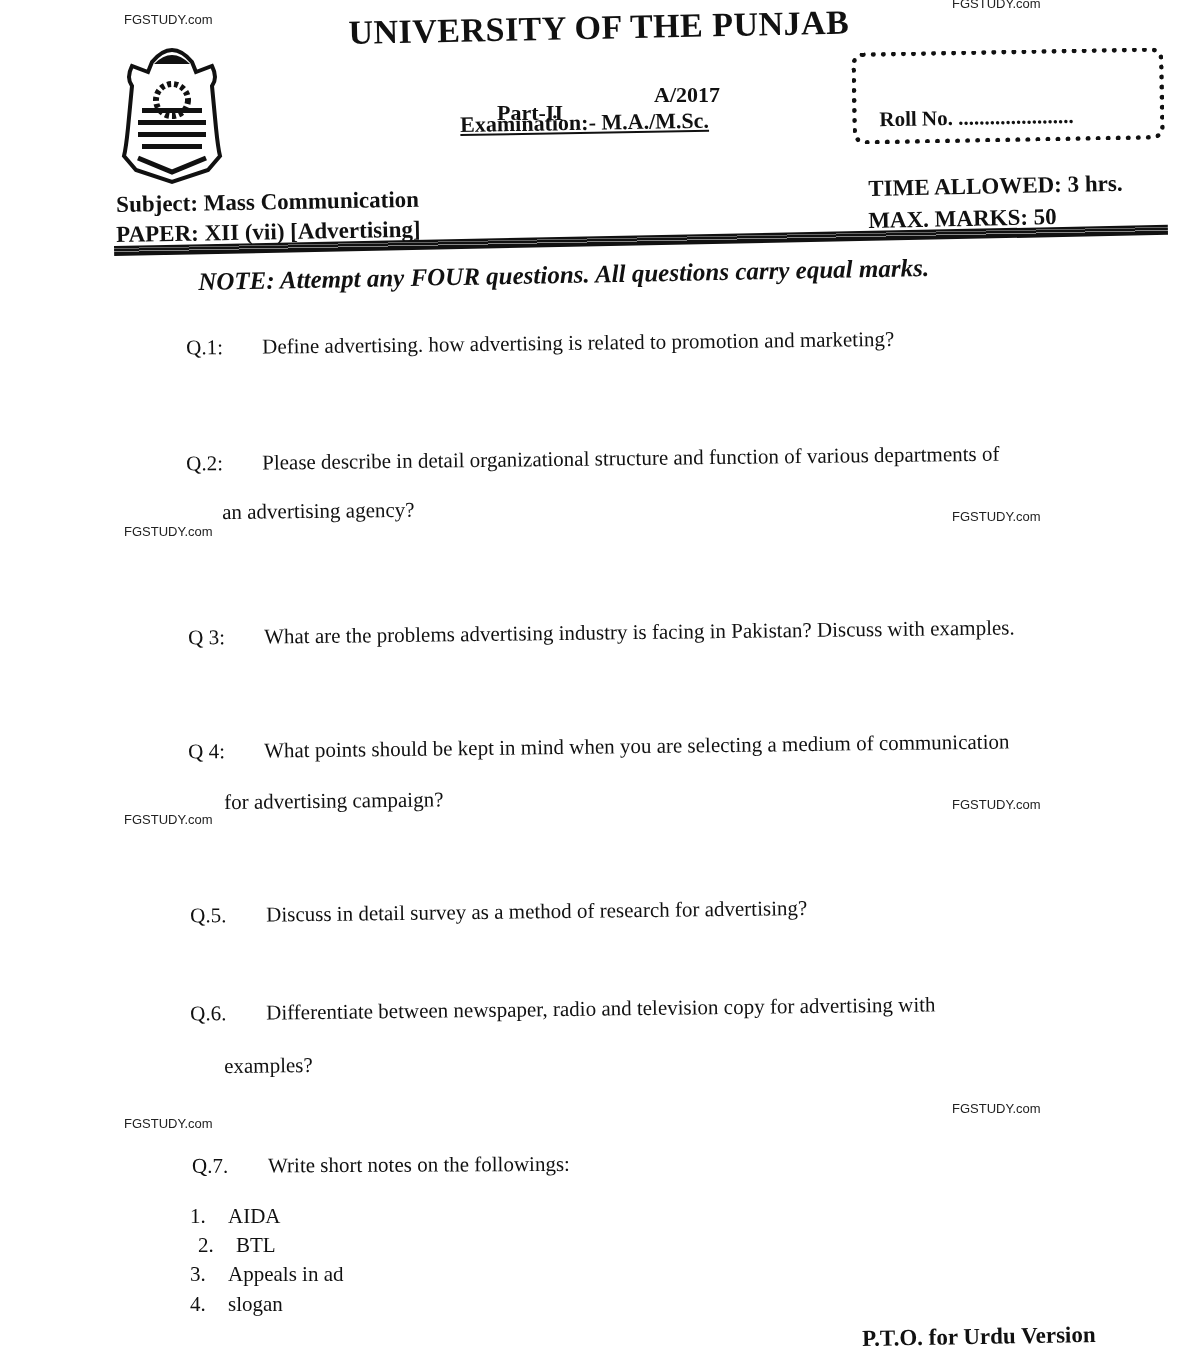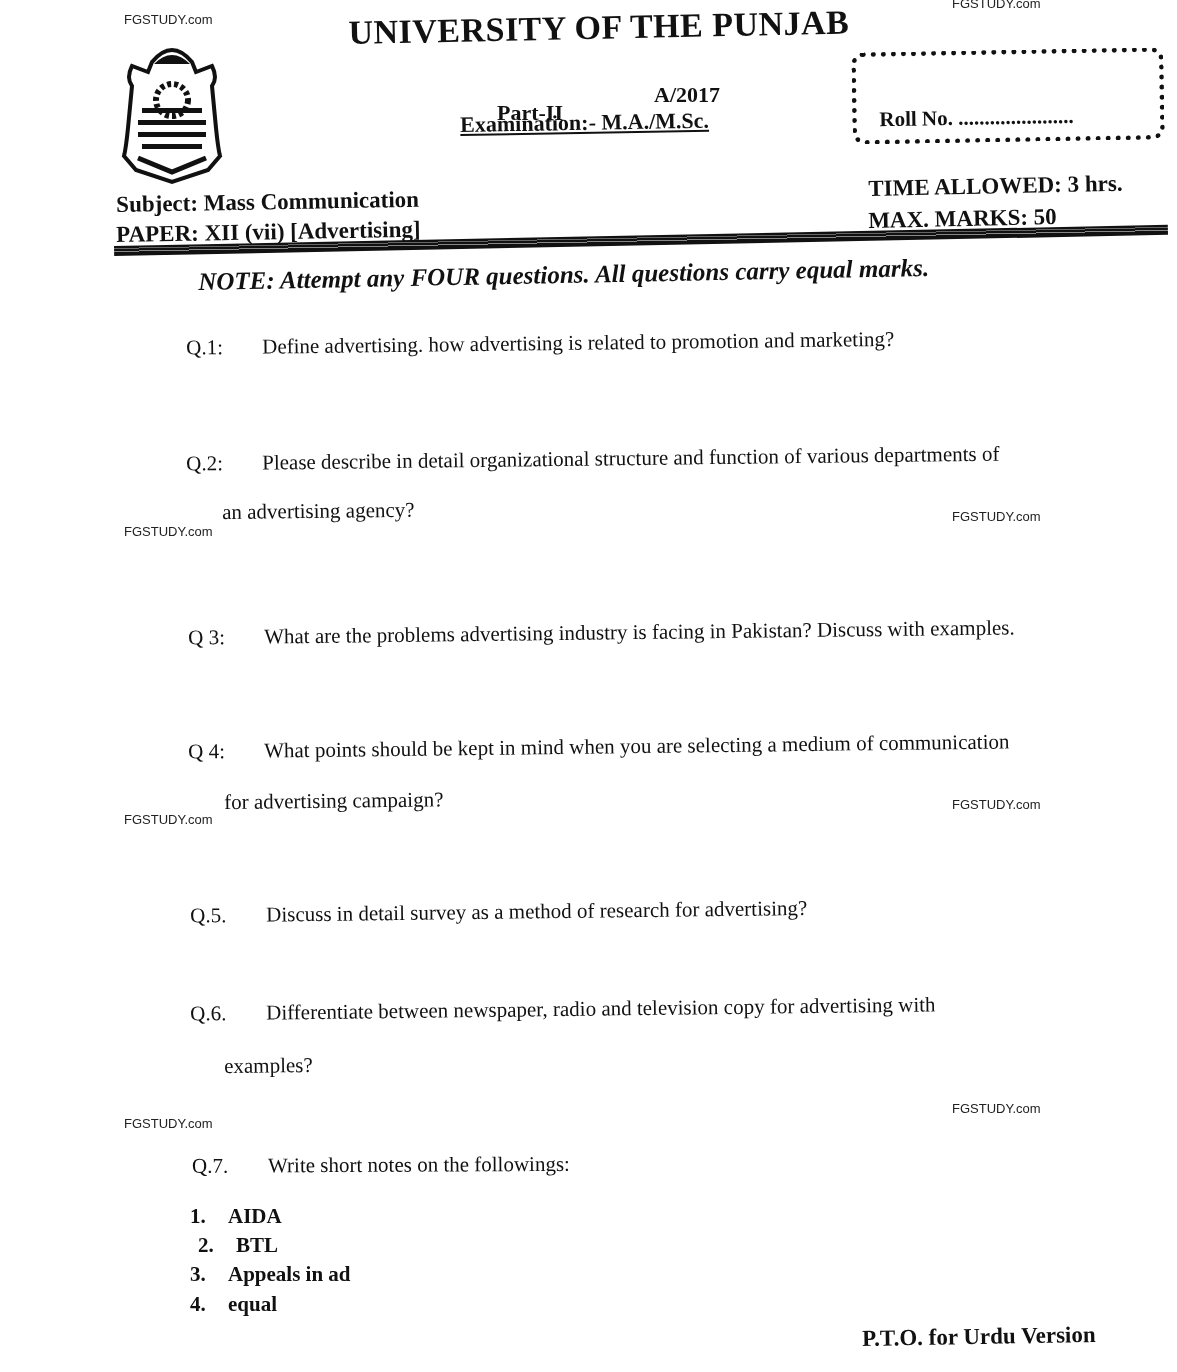--- a/index.html
+++ b/index.html
@@ -15,21 +15,21 @@
     .subject { left: 116px; top: 192px; font-size: 23px; font-weight: bold; transform: rotate(-1deg); transform-origin: left top; }
     .paper { left: 116px; top: 222px; font-size: 23px; font-weight: bold; transform: rotate(-1deg); transform-origin: left top; }
     .time { left: 868px; top: 176px; font-size: 23px; font-weight: bold; transform: rotate(-1.2deg); transform-origin: left top; }
     .marks { left: 868px; top: 208px; font-size: 23px; font-weight: bold; transform: rotate(-1.2deg); transform-origin: left top; }
     .rule { left: 114px; top: 246px; width: 1054px; height: 10px; transform: rotate(-1.15deg); transform-origin: left top;
             background: repeating-linear-gradient(to bottom, #111 0 2px, #666 2px 3px, #111 3px 5px, #888 5px 6px, #111 6px 10px); }
     .note { left: 198px; top: 268px; font-size: 25px; font-weight: bold; font-style: italic; transform: rotate(-1.1deg); transform-origin: left top; white-space: nowrap; }
     .q { font-size: 21px; white-space: nowrap; transform: rotate(-0.7deg); transform-origin: left top; }
     .qnum { display: inline-block; width: 76px; margin-left: 40px; }
     .cont { font-size: 21px; white-space: nowrap; transform: rotate(-0.7deg); transform-origin: left top; }
-    .sub { font-size: 21px; white-space: nowrap; font-weight: bold; }
+    .sub { font-size: 21px; white-space: nowrap; }
     .sub .n { display: inline-block; width: 38px; text-align: left; }
     .pto { left: 862px; top: 1326px; font-size: 23px; font-weight: bold; white-space: nowrap; transform: rotate(-1deg); transform-origin: left top; }
     .logo { left: 116px; top: 38px; width: 112px; height: 148px; }
   </style>
 </head>
 <body>
 
 <div class="abs wm" style="left:124px;top:12px;">FGSTUDY.com</div>
 <div class="abs wm" style="left:952px;top:-4px;">FGSTUDY.com</div>
 <div class="abs wm" style="left:124px;top:524px;">FGSTUDY.com</div>
@@ -104,16 +104,16 @@
 <div class="abs sub" style="left:190px;top:1204px;">
   <span class="n">1.</span><span>AIDA</span>
 </div>
 <div class="abs sub" style="left:198px;top:1233px;">
   <span class="n">2.</span><span>BTL</span>
 </div>
 <div class="abs sub" style="left:190px;top:1262px;">
   <span class="n">3.</span><span>Appeals in ad</span>
 </div>
 <div class="abs sub" style="left:190px;top:1292px;">
-  <span class="n">4.</span><span>equal</span>
+  <span class="n">4.</span><span>slogan</span>
 </div>
 
 <div class="abs pto">P.T.O. for Urdu Version</div>
 
 </body></html>

